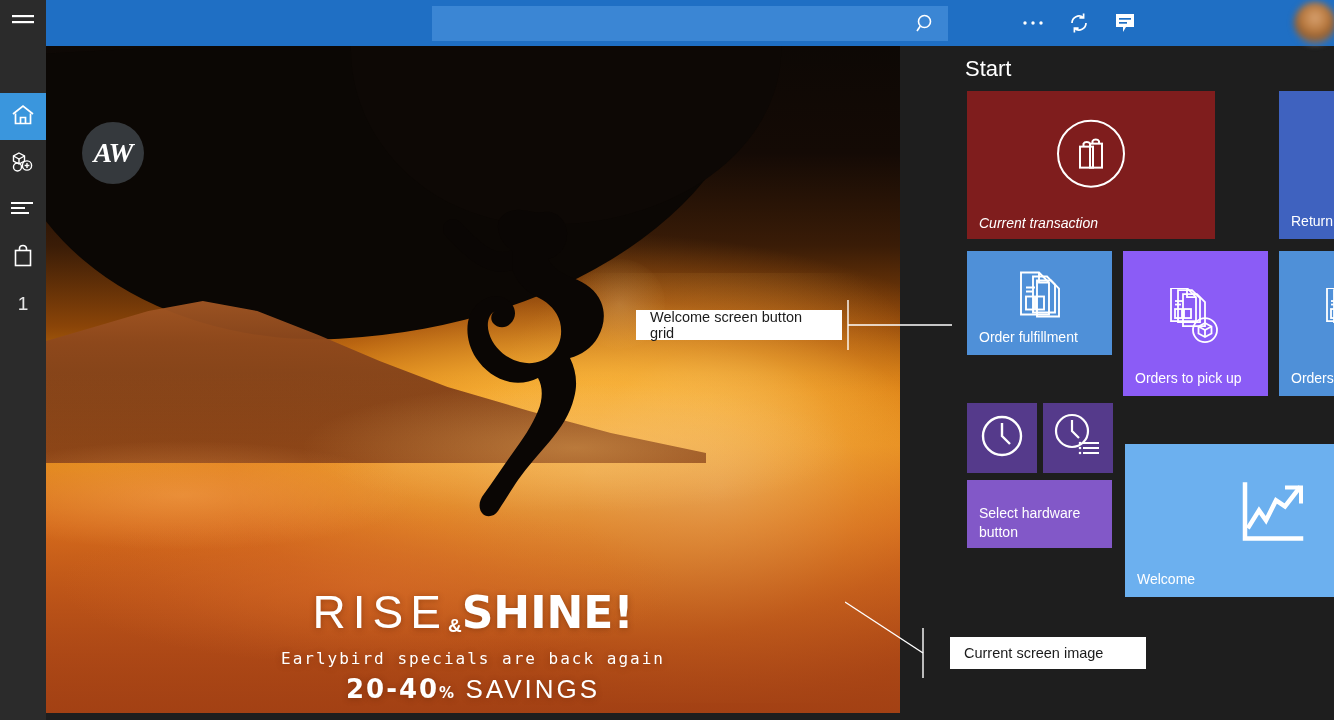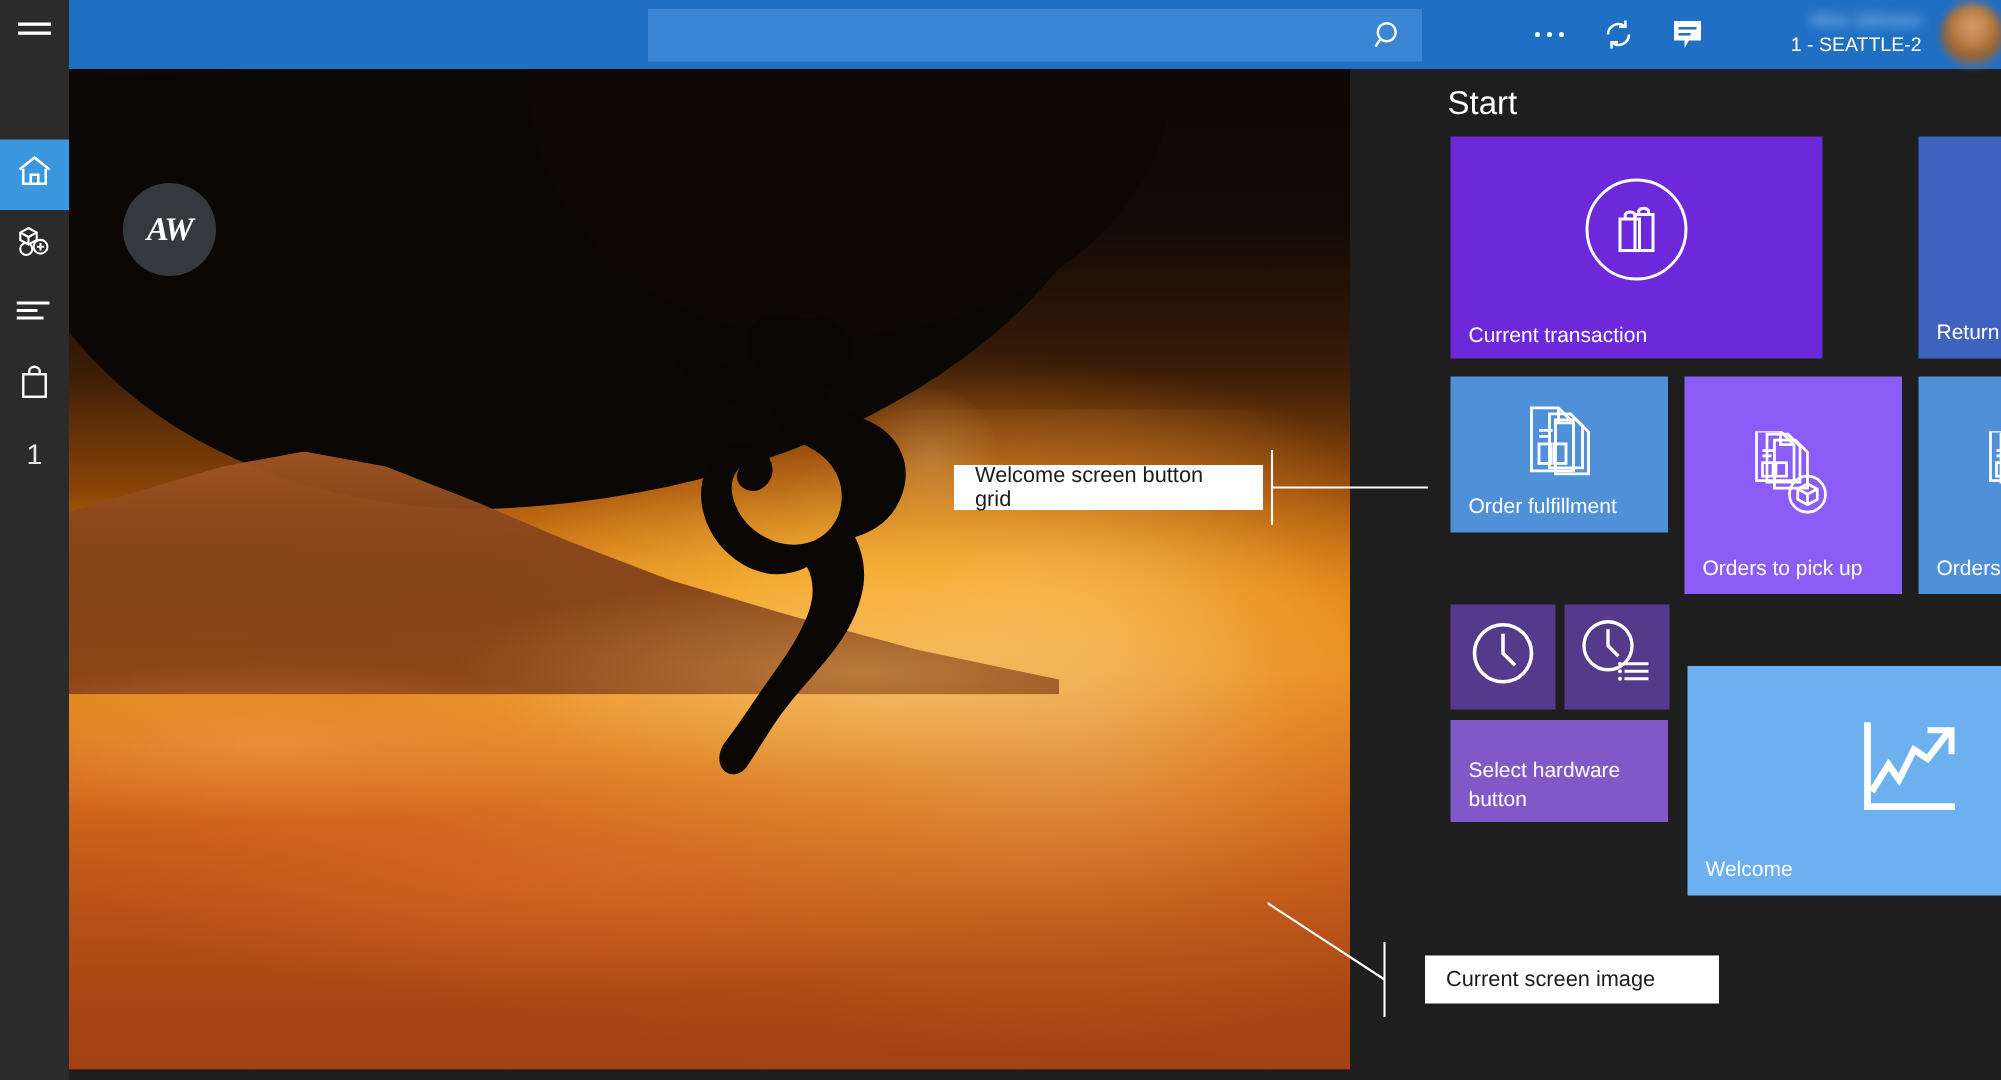--- a/index.html
+++ b/index.html
@@ -153,21 +153,21 @@
     position: absolute; left: 380px; top: 160px;
     width: 230px; height: 330px;
   }
   #aw-logo {
     position: absolute; left: 36px; top: 76px;
     width: 62px; height: 62px; border-radius: 50%;
     background: rgba(58,62,66,0.92);
     display: flex; align-items: center; justify-content: center;
     color: #fff;
     font-family: "Liberation Serif", serif;
-    font-style: italic; font-weight: bold; font-size: 22px;
+    font-style: italic; font-weight: bold; font-size: 28px;
     letter-spacing: -1px;
     text-align: right;
   }
   .promo {
     position: absolute; left: 0; right: 0; bottom: 8px;
     text-align: center; color: #fff;
     text-shadow: 0 1px 6px rgba(90,30,0,0.45);
   }
   .promo-line1 { margin-bottom: 4px; white-space: nowrap; }
   .promo-rise {
@@ -323,24 +323,20 @@
   </div>
 
   <div class="topbar-icon" id="topbar-msg">
     <svg width="24" height="22" viewBox="0 0 24 22">
       <path d="M3 2 H21 V15 H13 L10 20 L10 15 H3 Z" fill="#fff"></path>
       <rect x="6" y="6" width="12" height="1.7" fill="#1f6fc4"></rect>
       <rect x="6" y="10" width="8" height="1.7" fill="#1f6fc4"></rect>
     </svg>
   </div>
 
-  <div id="user-block">
-    <span id="user-name">Alice Johnson</span>
-    <span id="user-store">1 - SEATTLE-2</span>
-  </div>
 
   <div id="avatar"></div>
 </div>
 
 <div id="welcome-image">
   <div class="sky"></div>
   <div class="glow"></div>
   <div class="flare1"></div>
   <div class="flare2"></div>
   <div class="overhang"></div>
@@ -387,26 +383,35 @@
         C99 3 108 8 118 6 Z"></path>
       <path fill="#0a0604" d="
         M86 44 C78 48 68 46 60 40 C50 33 42 24 34 16
         C30 12 24 12 20 16 C16 20 16 26 20 30
         C29 40 39 50 51 58 C62 65 75 68 87 64 Z"></path>
     </svg>
   </div>
 
   <div id="aw-logo">AW</div>
 
+  <div class="promo">
+    <div class="promo-line1">
+      <span class="promo-rise">RISE</span><span class="promo-amp">&amp;</span><span class="promo-shine">SHINE!</span>
+    </div>
+    <div class="promo-sub">Earlybird specials are back again</div>
+    <div class="promo-save">
+      <b>20-40</b><b class="pct">%</b> <span class="sav">SAVINGS</span>
+    </div>
+  </div>
 </div>
 
 <div id="start-panel">
   <div id="start-title">Start</div>
   <div id="tile-grid">
-      <div class="tile wide-label" style="left: 0px; top: 0px; width: 248px; height: 148px; background: #6d28d9;">
+      <div class="tile wide-label" style="left: 0px; top: 0px; width: 248px; height: 148px; background: #7f1d1d; font-style: italic;">
         <span class="tile-icon"><svg width="74" height="74" viewBox="0 0 74 74" fill="none" stroke="#fff" stroke-width="2">
       <circle cx="37" cy="37" r="33"></circle>
       <rect x="26" y="30" width="13" height="21"></rect>
       <rect x="36" y="27" width="12" height="24"></rect>
       <path d="M29.5 30 V27 a3.5 2.8 0 0 1 6.5 0 V30"></path>
       <path d="M38.5 27 V24.5 a3.5 2.8 0 0 1 6.5 0 V27"></path>
     </svg></span>
         <span class="tile-label wrap">Current transaction</span>
       </div>
       <div class="tile" style="left: 312px; top: 0px; width: 300px; height: 148px; background: rgb(63, 98, 191);">

